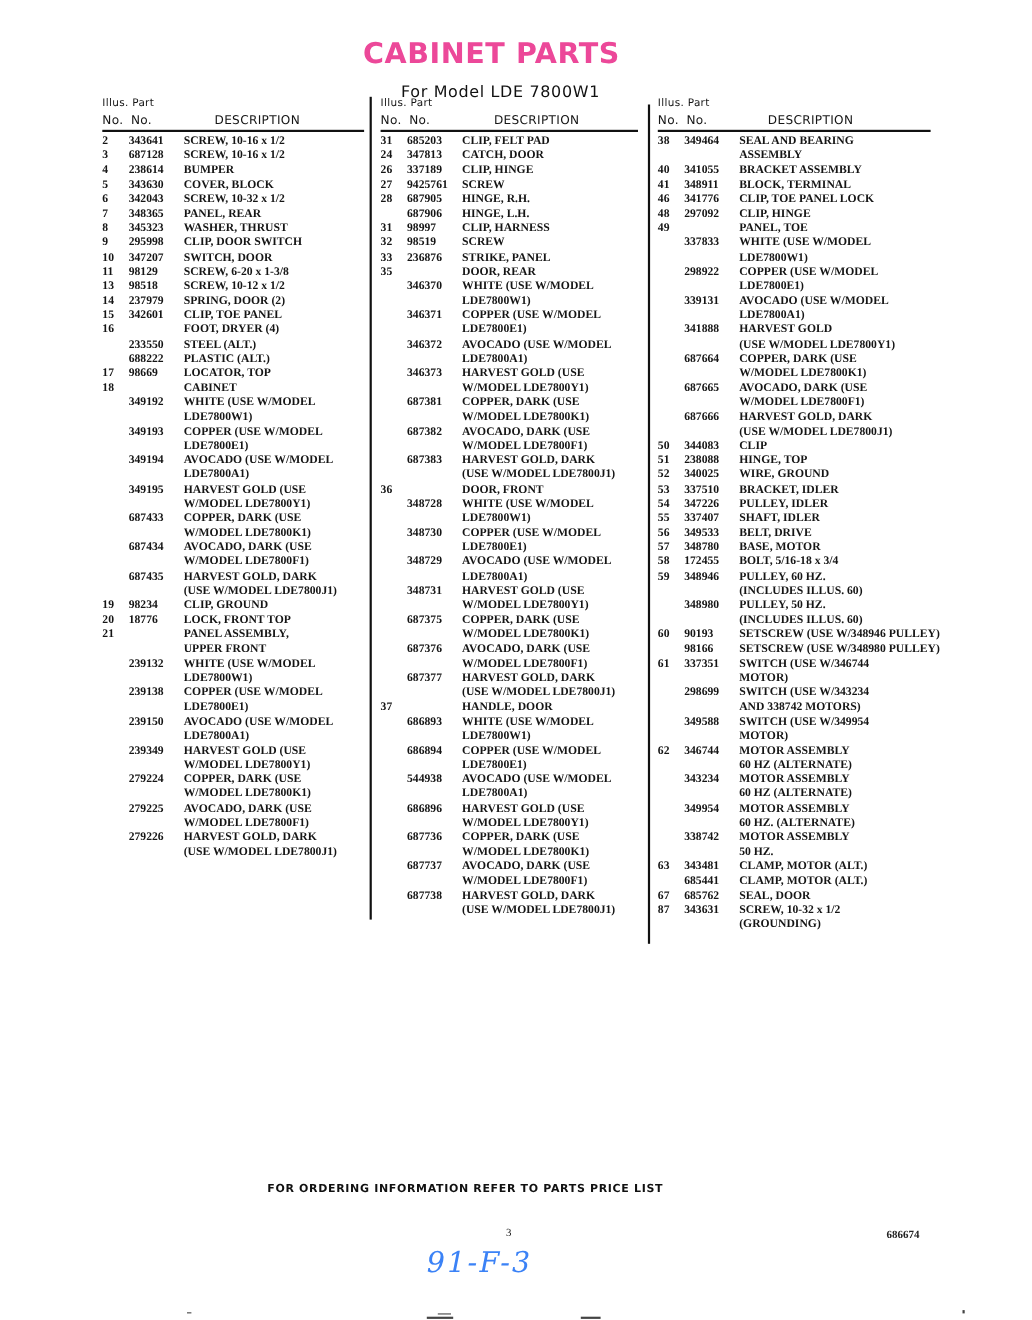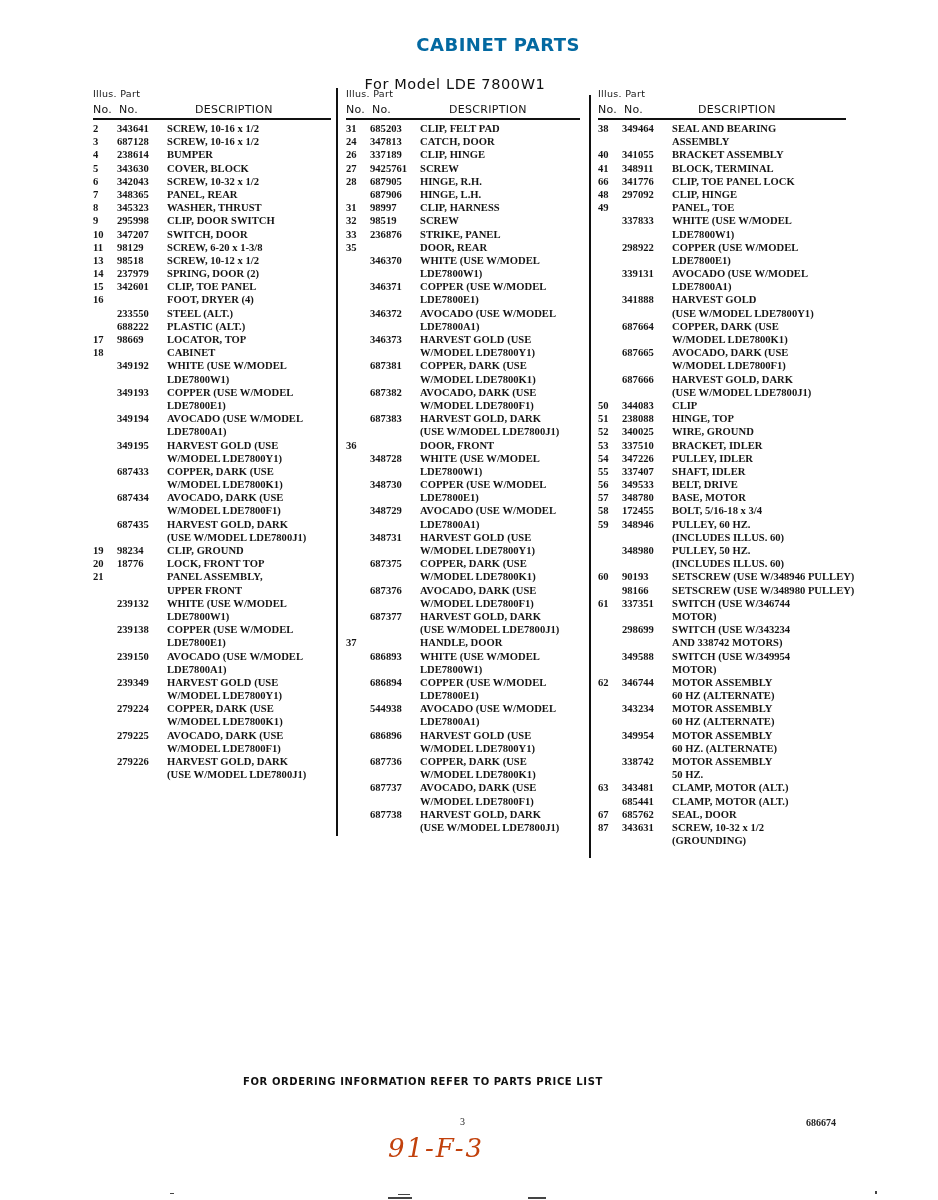--- a/index.html
+++ b/index.html
@@ -1,19 +1,19 @@
 <!DOCTYPE html>
 <html><head>
 <meta charset="utf-8">
 <style>
   html, body { margin:0; padding:0; background:#ffffff; }
   body { width:938px; height:1200px; position:relative; overflow:hidden; color:#111; }
   .page { position:absolute; left:0; top:0; width:938px; height:1200px; background:#fff; }
-  .title { position:absolute; left:330px; top:34px; width:250px; text-align:right;
-    font-family:"DejaVu Sans", sans-serif; font-weight:bold; font-size:18px; letter-spacing:0.5px; color:#0369a1; }
+  .title { position:absolute; left:330px; top:34px; width:250px; text-align:left;
+    font-family:"DejaVu Sans", sans-serif; font-weight:bold; font-size:26px; letter-spacing:0.5px; color:#ec4899; }
   .subtitle { position:absolute; left:330px; top:76px; width:250px; text-align:center;
     font-family:"DejaVu Sans", sans-serif; font-size:14.5px; letter-spacing:0.6px; color:#111; }
   .col { position:absolute; font-family:"Liberation Serif", serif; font-size:10.6px; font-weight:bold; color:#151515; }
   .col-1 { left:93px; top:88px; width:238px; }
   .col-2 { left:346px; top:88px; width:234px; }
   .col-3 { left:598px; top:88px; width:275px; }
   .hdr { position:relative; height:30px; font-family:"DejaVu Sans", sans-serif; font-weight:normal; }
   .hdr .h1 { position:absolute; left:0; top:0; font-size:9.5px; font-weight:normal; letter-spacing:0.3px; }
   .hdr .h2 { position:absolute; left:0; top:15px; font-size:11px; letter-spacing:0.3px; }
   .hdr .h2 .no2 { position:absolute; left:26px; }
@@ -27,21 +27,21 @@
   .c-illus { width:24px; flex:none; }
   .c-part { width:50px; flex:none; }
   .c-desc { flex:1; }
   .vline { position:absolute; width:2px; background:#111; }
   .vline-1 { left:336px; top:88px; height:748px; }
   .vline-2 { left:589px; top:95px; height:763px; }
   .footer { position:absolute; left:243px; top:1076px; font-family:"DejaVu Sans", sans-serif;
     font-weight:bold; font-size:10px; letter-spacing:0.6px; color:#111;text-align:right; }
   .pagenum { position:absolute; left:460px; top:1116px; font-family:"Liberation Serif", serif; font-size:10px; color:#222; }
   .docnum { position:absolute; left:806px; top:1117px; font-family:"Liberation Serif", serif; font-weight:bold; font-size:10px; color:#222; }
-  .handwritten { position:absolute; left:388px; top:1133px; font-family:"DejaVu Serif", serif; font-style:italic; font-size:26px; color:#c2410c; letter-spacing:2px; }
+  .handwritten { position:absolute; left:388px; top:1133px; font-family:"DejaVu Serif", serif; font-style:italic; font-size:26px; color:#3b82f6; letter-spacing:2px; }
   .speck { position:absolute; background:#444; }
 </style>
 </head>
 <body>
 
 <div class="page">
 
   <div class="title">CABINET PARTS</div>
   <div class="subtitle">For Model LDE 7800W1</div>
 
@@ -631,21 +631,21 @@
           <span class="c-illus">40</span>
           <span class="c-part">341055</span>
           <span class="c-desc">BRACKET ASSEMBLY</span>
         </div>
         <div class="row">
           <span class="c-illus">41</span>
           <span class="c-part">348911</span>
           <span class="c-desc">BLOCK, TERMINAL</span>
         </div>
         <div class="row">
-          <span class="c-illus">66</span>
+          <span class="c-illus">46</span>
           <span class="c-part">341776</span>
           <span class="c-desc">CLIP, TOE PANEL LOCK</span>
         </div>
         <div class="row">
           <span class="c-illus">48</span>
           <span class="c-part">297092</span>
           <span class="c-desc">CLIP, HINGE</span>
         </div>
         <div class="row">
           <span class="c-illus">49</span>

